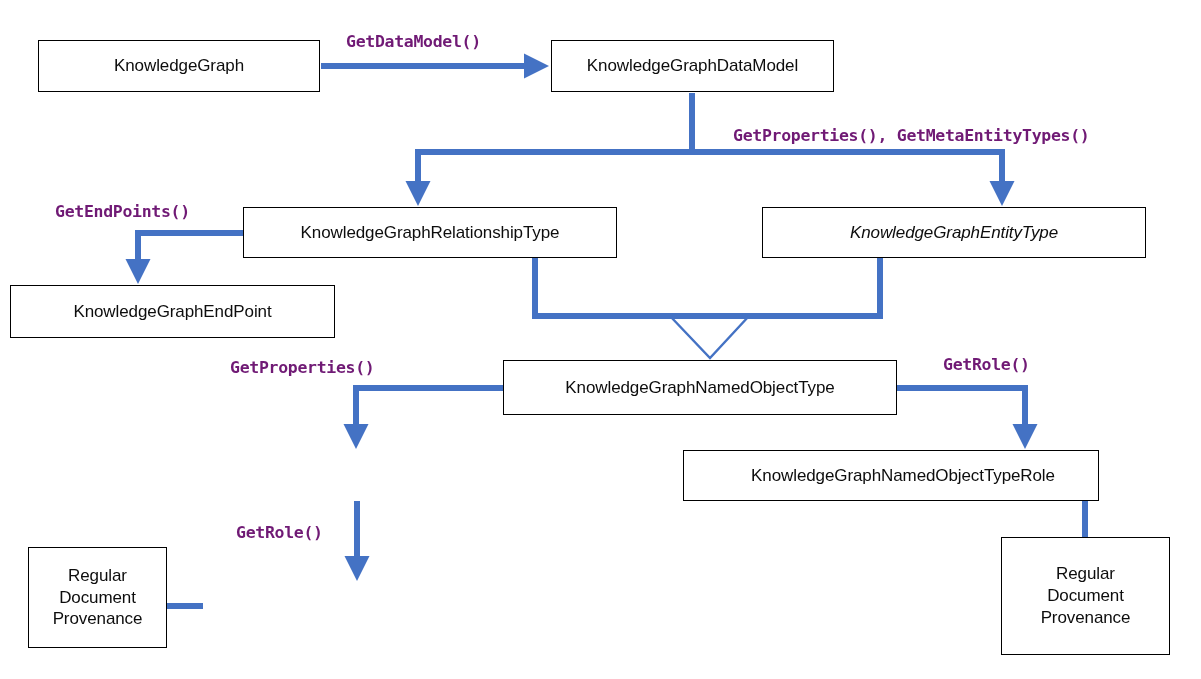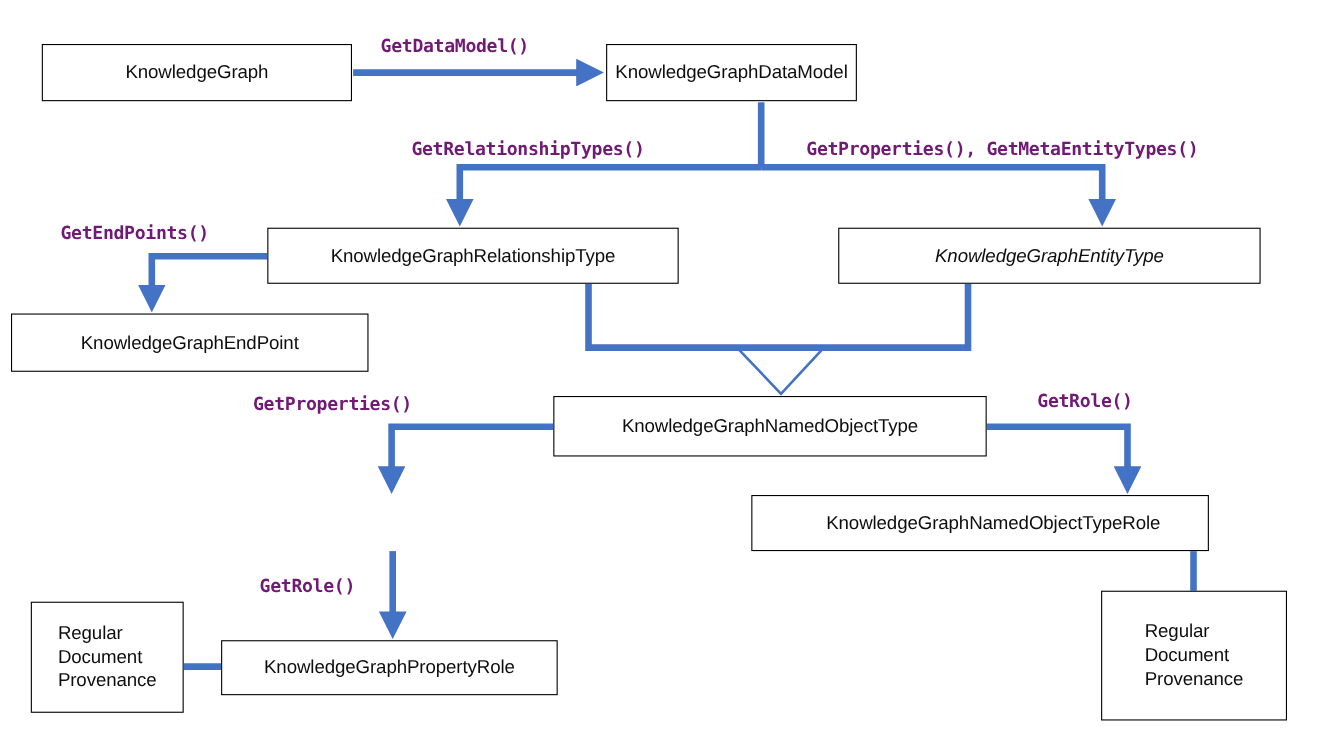--- a/index.html
+++ b/index.html
@@ -19,21 +19,21 @@
     overflow: hidden;
   }
   .node {
     position: absolute;
     box-sizing: border-box;
     background: #ffffff;
     border: 1.6px solid #000000;
     display: flex;
     align-items: center;
     justify-content: center;
-    text-align: left;
+    text-align: center;
     font-family: "Liberation Sans", sans-serif;
     font-size: 17px;
     color: #0d0d0d;
     line-height: 1.28;
     z-index: 3;
     white-space: pre-line;
     letter-spacing: -0.1px;
   }
   .edge-label {
     position: absolute;
@@ -91,46 +91,44 @@
       <path d="M 357,501 L 357,569" marker-end="url(#arrowblue)"></path>
 
       <path d="M 167,606 L 203,606"></path>
 
       <path d="M 1085,501 L 1085,539"></path>
     </g>
   </svg>
 
   <div class="node" style="left:38px; top:40px; width:282px; height:52px;">KnowledgeGraph</div>
 
-  <div class="node" style="left:551px; top:40px; width:228px; height:52px;">KnowledgeGraphDataModel</div>
+  <div class="node" style="left:551px; top:40px; width:283px; height:52px;">KnowledgeGraphDataModel</div>
 
   <div class="node" style="left:243px; top:207px; width:374px; height:51px;">KnowledgeGraphRelationshipType</div>
 
   <div class="node" style="left:762px; top:207px; width:384px; height:51px;font-style:italic;">KnowledgeGraphEntityType</div>
 
   <div class="node" style="left:503px; top:360px; width:394px; height:55px;">KnowledgeGraphNamedObjectType</div>
 
   <div class="node" style="left:10px; top:285px; width:325px; height:53px;">KnowledgeGraphEndPoint</div>
 
 
   <div class="node" style="left:683px; top:450px; width:416px; height:51px;padding-left:24px;">KnowledgeGraphNamedObjectTypeRole</div>
 
-  <div class="node" style="left:201px; top:582px; width:306px; height:50px;">KnowledgeGraphPropertyRole</div>
 
   <div class="node" style="left:28px; top:547px; width:139px; height:101px;">Regular
 Document
 Provenance</div>
 
   <div class="node" style="left:1001px; top:537px; width:169px; height:118px;">Regular
 Document
 Provenance</div>
 
   <div class="edge-label" style="left:346px; top:32px;">GetDataModel()</div>
 
-  <div class="edge-label" style="left:374px; top:126px;">GetRelationshipTypes()</div>
 
   <div class="edge-label" style="left:733px; top:126px;">GetProperties(), GetMetaEntityTypes()</div>
 
   <div class="edge-label" style="left:55px; top:202px;">GetEndPoints()</div>
 
   <div class="edge-label" style="left:230px; top:358px;">GetProperties()</div>
 
   <div class="edge-label" style="left:943px; top:355px;">GetRole()</div>
 
   <div class="edge-label" style="left:236px; top:523px;">GetRole()</div>

